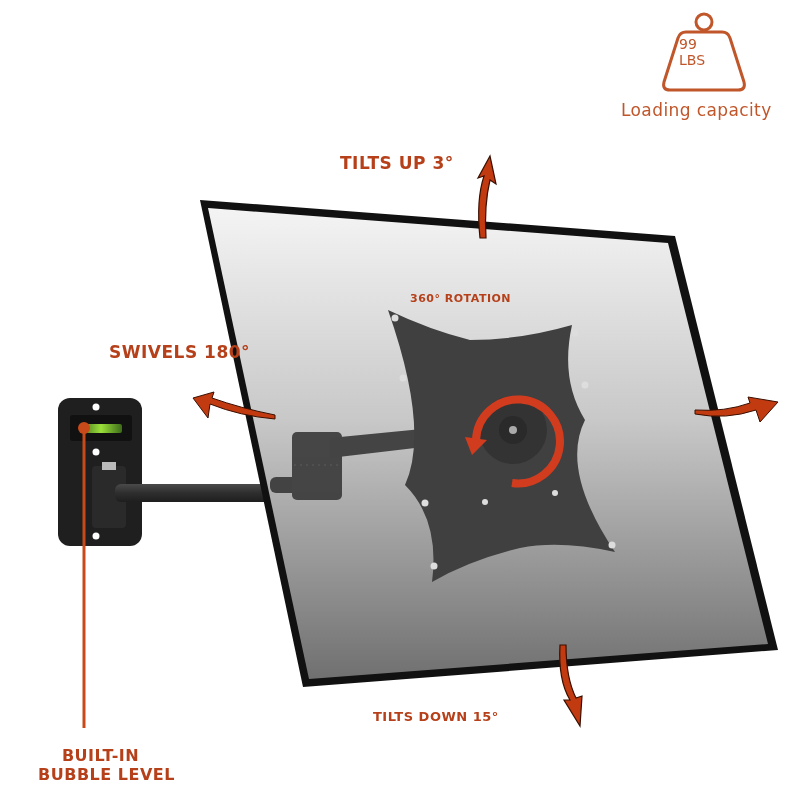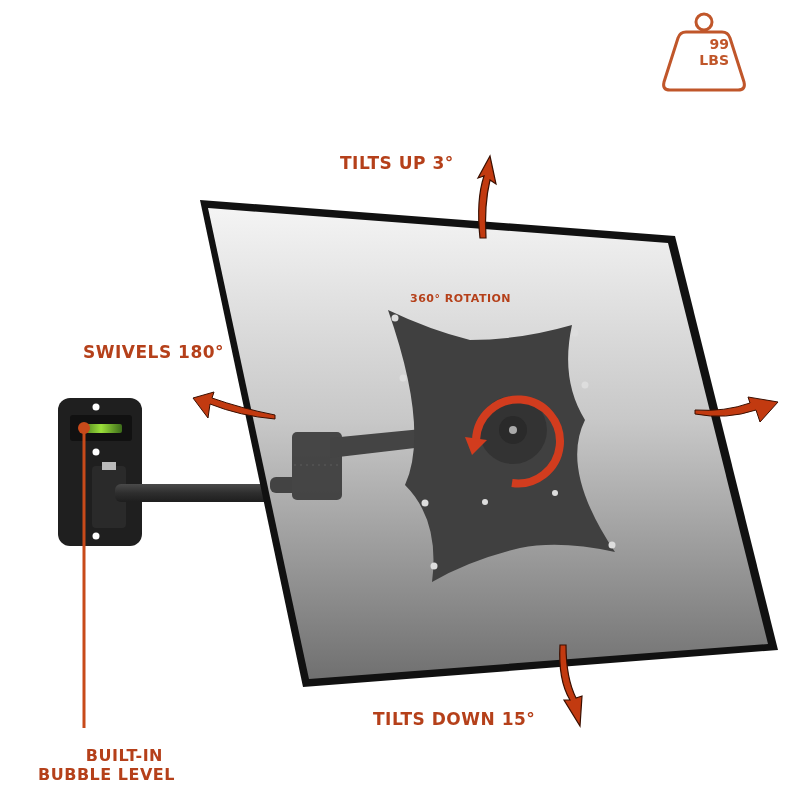--- a/index.html
+++ b/index.html
@@ -4,27 +4,27 @@
 <style>
   html, body { margin: 0; padding: 0; background: #ffffff; }
   body { width: 800px; height: 800px; position: relative; overflow: hidden;
          font-family: "DejaVu Sans", sans-serif; }
   .scene { position: absolute; left: 0; top: 0; width: 800px; height: 800px; }
   .label { position: absolute; color: #b5401a; font-weight: bold;
            font-family: "DejaVu Sans", sans-serif; letter-spacing: 0.5px;
            white-space: nowrap; }
   .lbl-tilt-up { left: 340px; top: 153px; font-size: 17px; }
   .lbl-rotation { left: 410px; top: 292px; font-size: 11px; }
-  .lbl-swivel { left: 83px; top: 342px; font-size: 17px; }
-  .lbl-tilt-down { left: 373px; top: 709px; font-size: 17px; }
-  .lbl-level { left: 38px; top: 746px; font-size: 16px; text-align: right;
+  .lbl-swivel { left: 109px; top: 342px; font-size: 17px; }
+  .lbl-tilt-down { left: 373px; top: 709px; font-size: 13px; }
+  .lbl-level { left: 38px; top: 746px; font-size: 16px; text-align: center;
                line-height: 19px; width: 125px; }
   .badge { position: absolute; left: 616px; top: 8px; width: 170px; height: 120px; }
   .badge-weight { position: absolute; left: 63px; top: 28px; width: 50px;
-                  text-align: right; color: #c0562a; font-weight: bold;
+                  text-align: left; color: #c0562a; font-weight: normal;
                   font-size: 14px; line-height: 16px; }
   .badge-caption { position: absolute; left: 5px; top: 92px; color: #c0562a;
                    font-size: 17px; letter-spacing: 0.4px; white-space: nowrap; }
 </style>
 </head>
 <body>
 
 <svg class="scene" viewBox="0 0 800 800" xmlns="http://www.w3.org/2000/svg">
   <defs>
     <linearGradient id="screenGrad" x1="0" y1="0" x2="0" y2="1">
@@ -106,20 +106,21 @@
 
 <div class="badge">
   <svg width="170" height="90" viewBox="0 0 170 90" style="position:absolute;left:0;top:0;">
     <circle cx="88" cy="14" r="8" fill="none" stroke="#c0562a" stroke-width="3"></circle>
     <path d="M70,24 L106,24 Q112,24 114,30 L128,74 Q130,82 122,82 L54,82 Q46,82 48,74 L62,30 Q64,24 70,24 Z" fill="none" stroke="#c0562a" stroke-width="3"></path>
   </svg>
   <div class="badge-weight">
     <div>99</div>
     <div>LBS</div>
   </div>
+  <div class="badge-caption">Loading capacity</div>
 </div>
 
 <div class="label lbl-tilt-up">TILTS UP 3°</div>
 <div class="label lbl-rotation">360° ROTATION</div>
 <div class="label lbl-swivel">SWIVELS 180°</div>
 <div class="label lbl-tilt-down">TILTS DOWN 15°</div>
 <div class="label lbl-level">
   <div>BUILT-IN</div>
   <div>BUBBLE LEVEL</div>
 </div>

